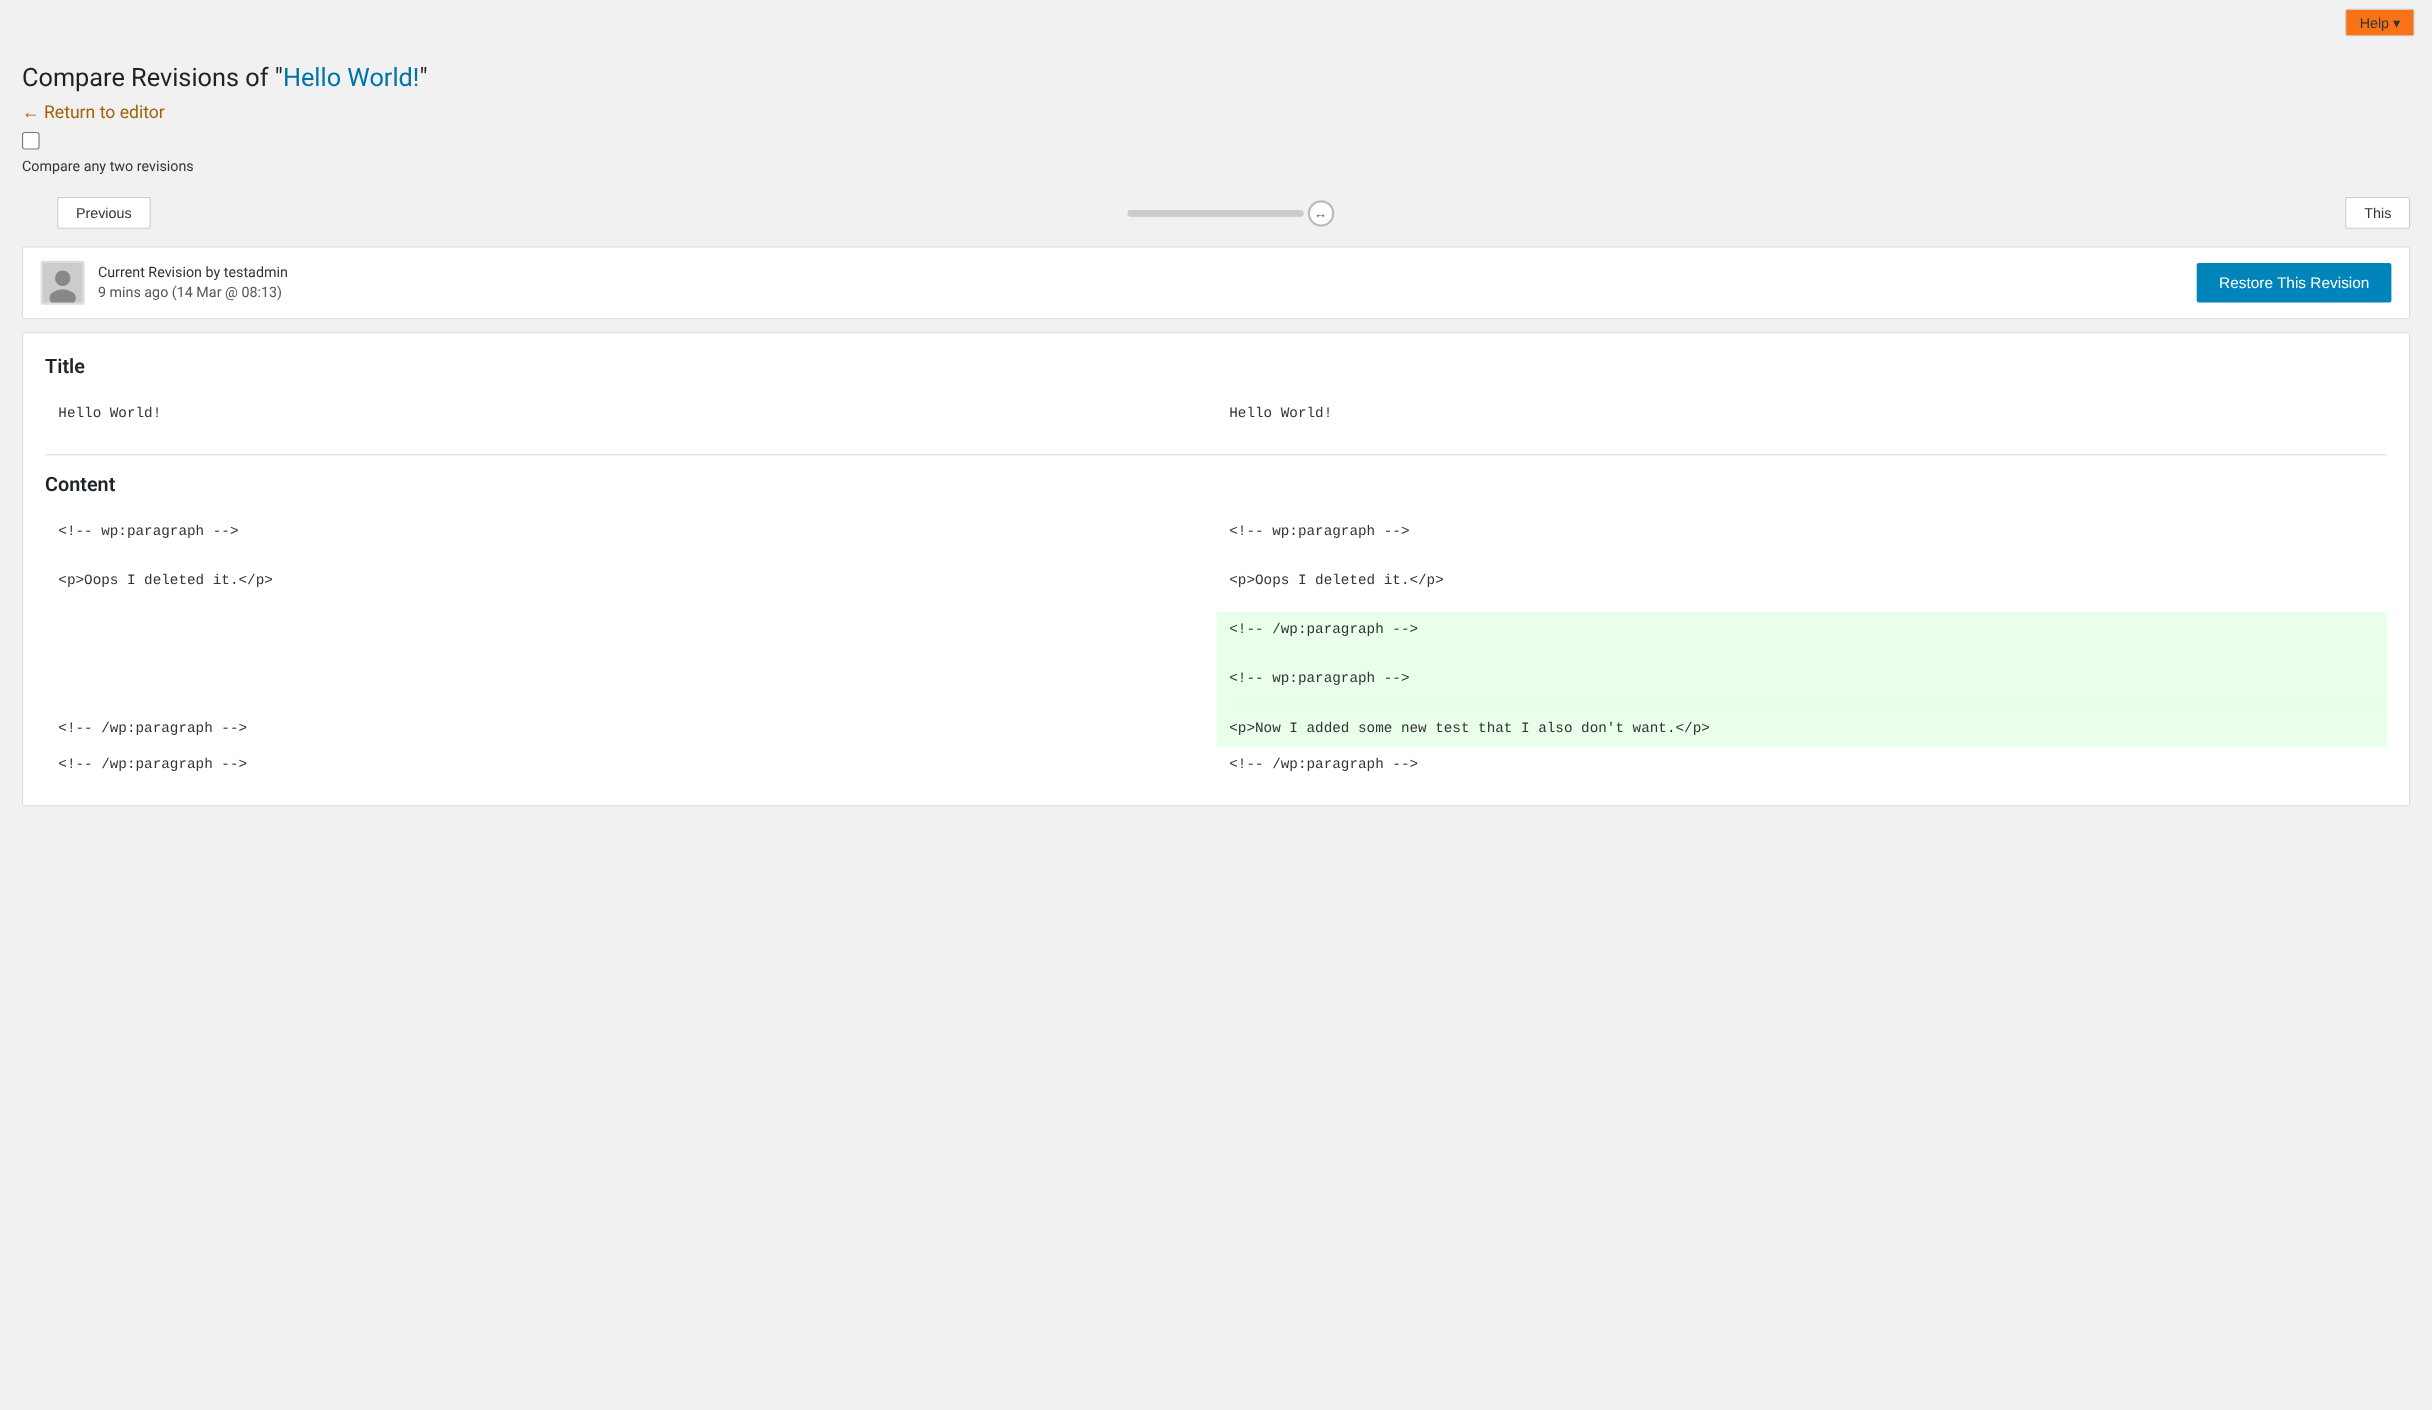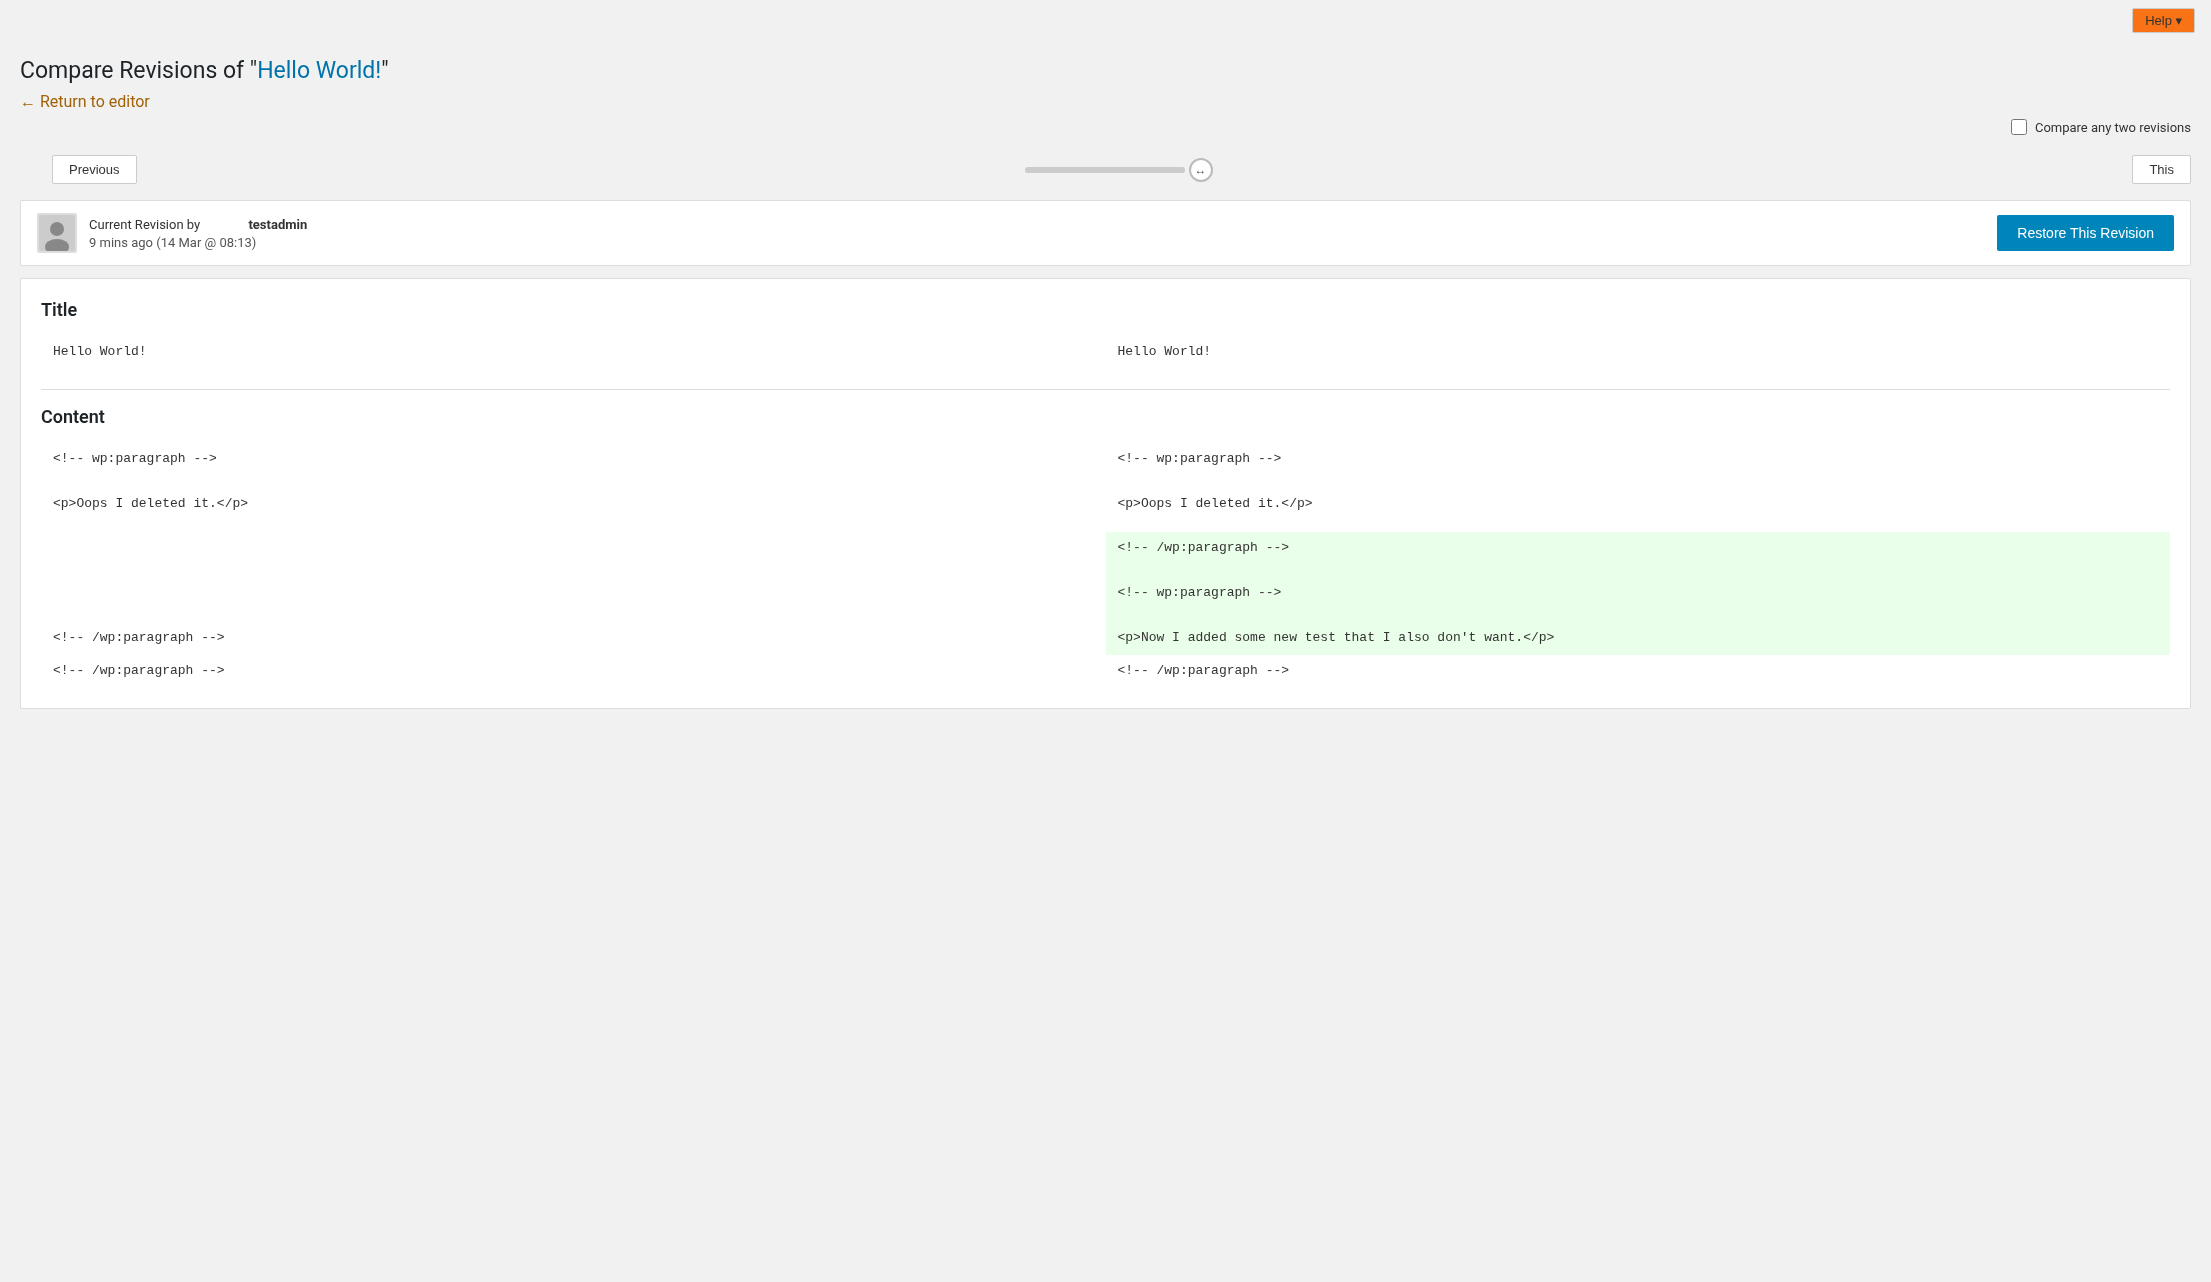--- a/index.html
+++ b/index.html
@@ -39,23 +39,24 @@
       text-decoration: none;
     }
     .return-link {
       color: #a16207;
       text-decoration: none;
       font-size: 16px;
     }
     .compare-checkbox-row {
       display: flex;
       justify-content: flex-end;
-      align-items: center;
+      align-items: flex-start;
       gap: 8px;
       padding: 8px 0 12px 0;
+      flex-direction: column;
     }
     .compare-checkbox-row input[type="checkbox"] {
       width: 16px;
       height: 16px;
     }
     .compare-checkbox-label {
       font-size: 13px;
       color: #333;
     }
     .nav-row {
@@ -133,22 +134,21 @@
       background: #ddd;
       border-radius: 2px;
       display: flex;
       align-items: center;
       justify-content: center;
     }
     .revision-text {
       font-size: 13px;
     }
     .revision-text strong {
-      font-weight: 700;
-      margin-left: 45px;
+      font-weight: 400;
     }
     .revision-time {
       color: #555;
       margin-top: 3px;
     }
     .restore-btn {
       background: #0085ba;
       color: #fff;
       border: none;
       padding: 10px 20px;

